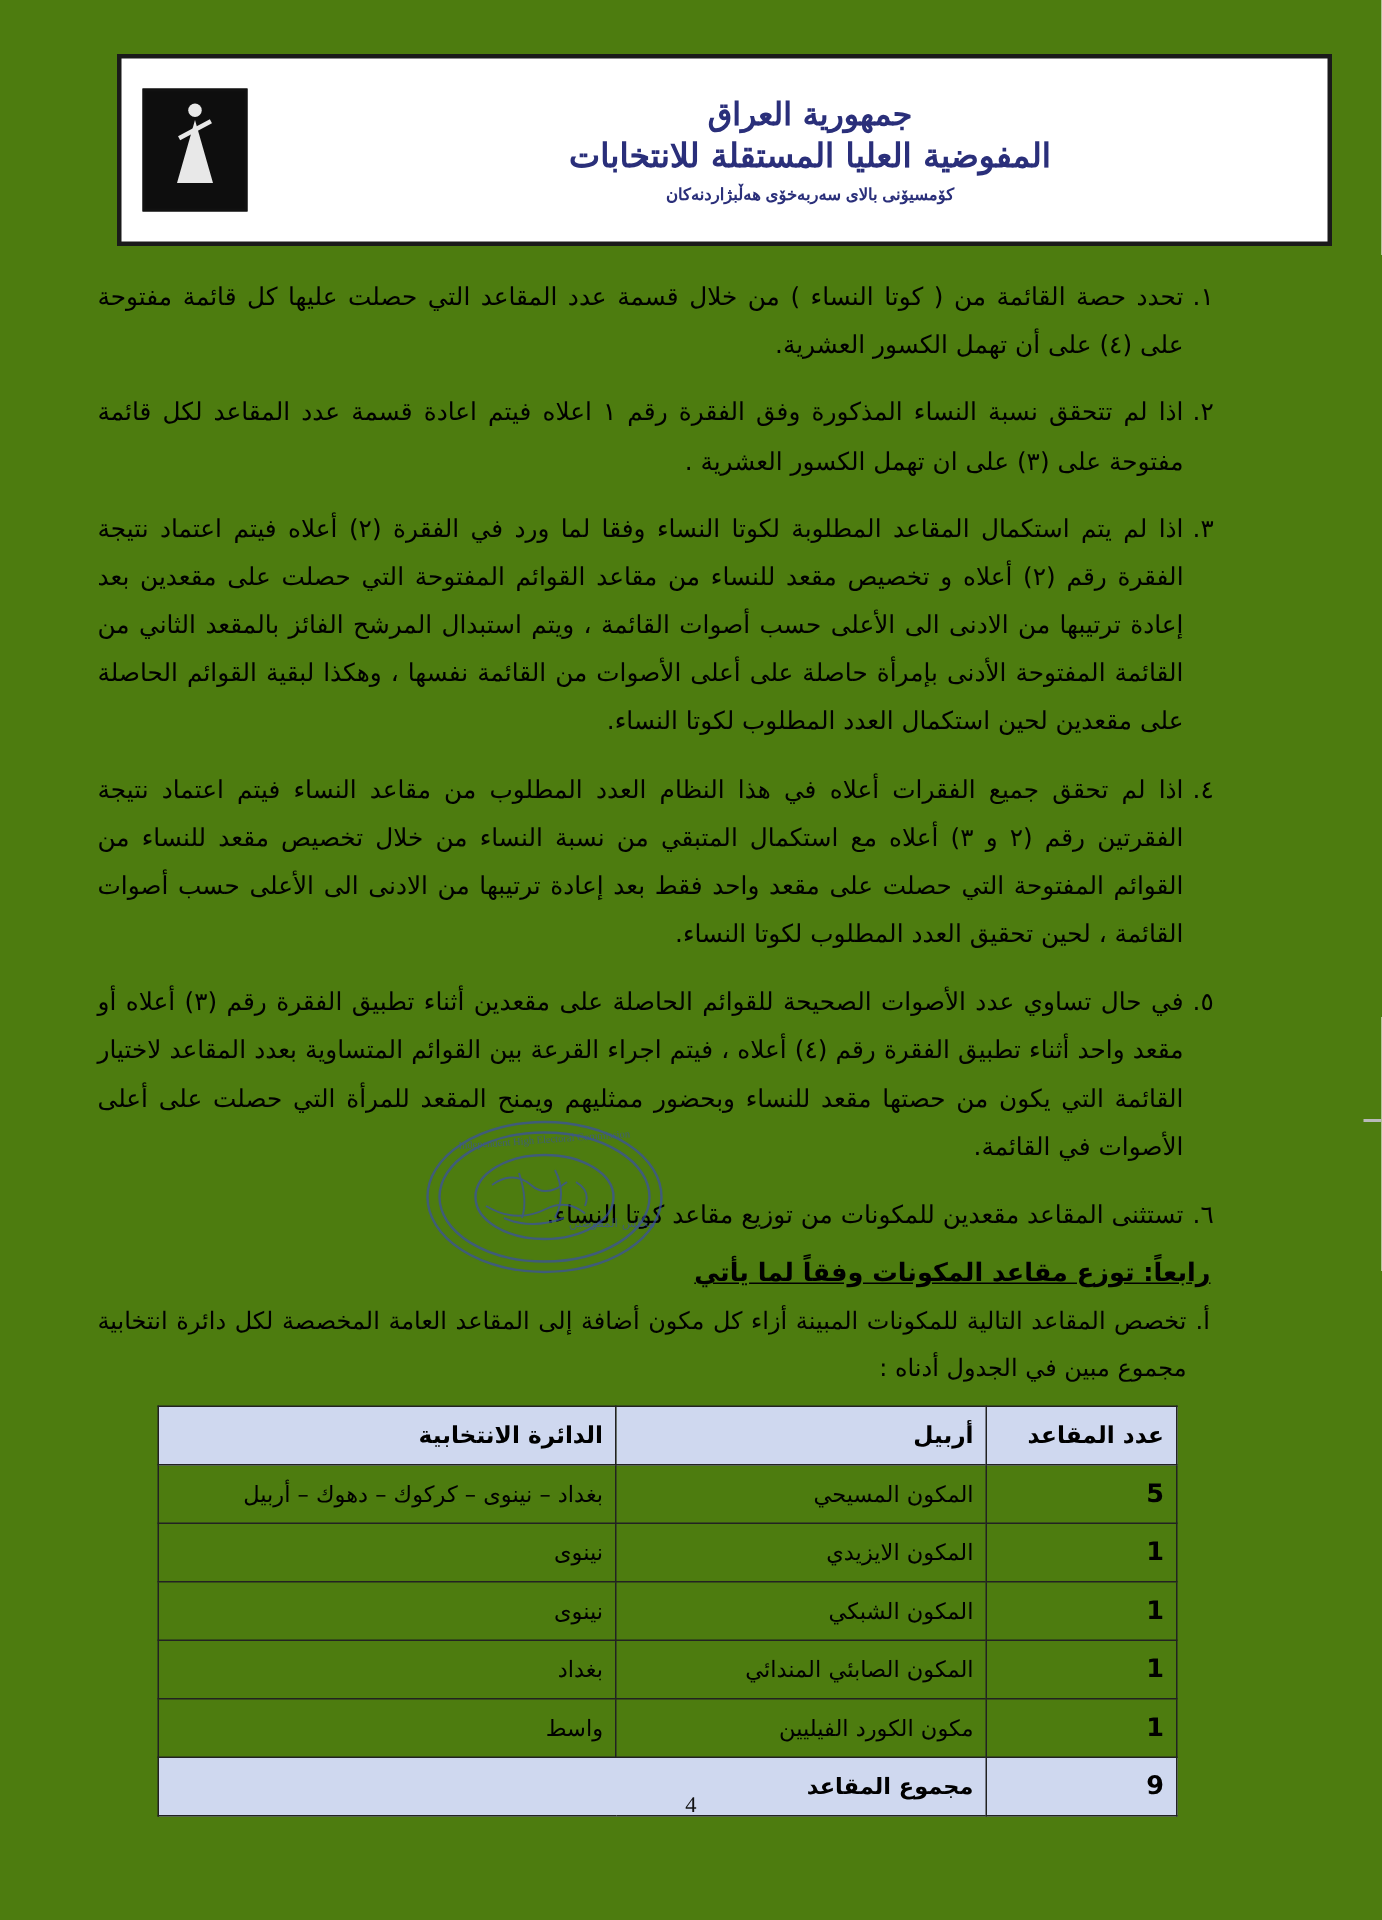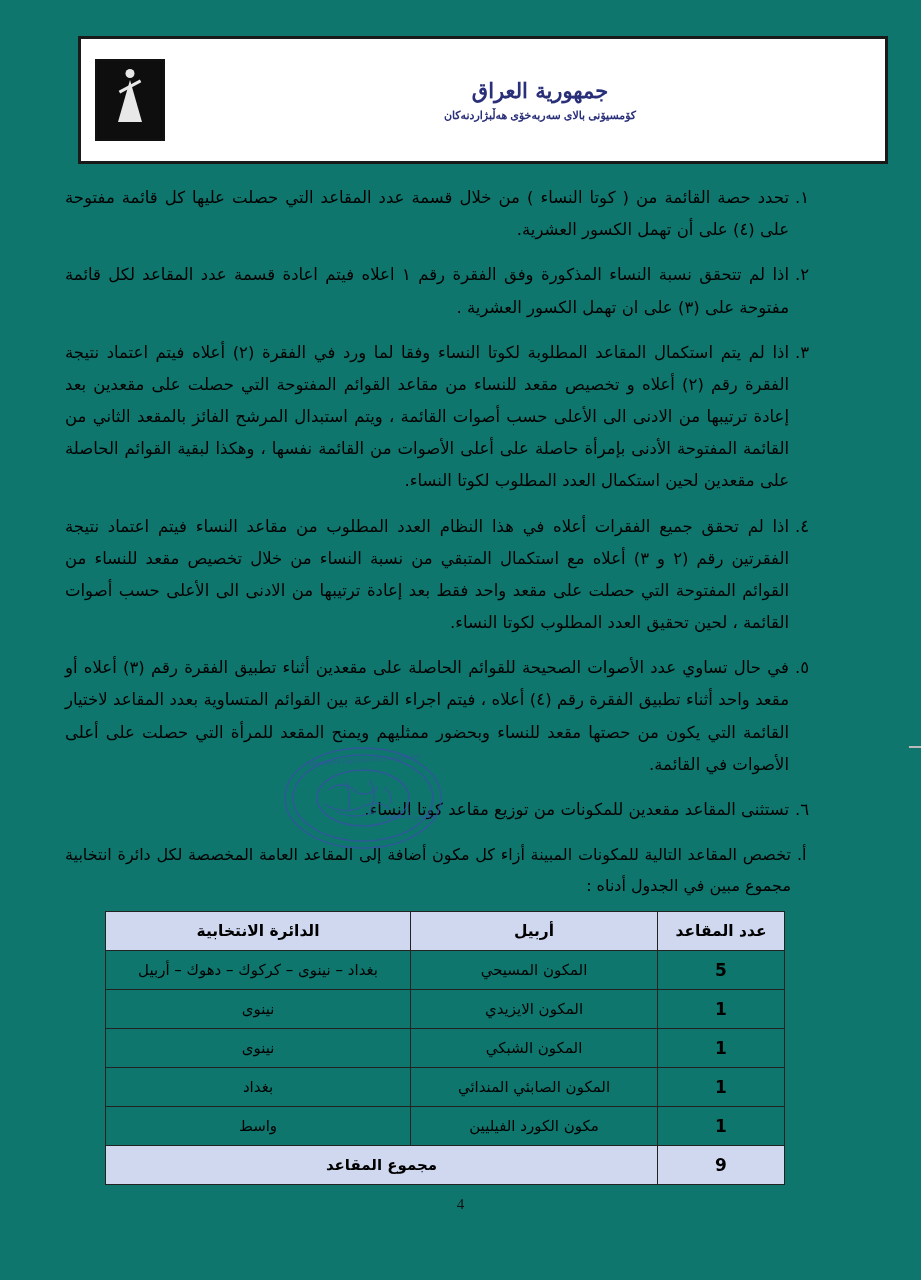--- a/index.html
+++ b/index.html
@@ -12,21 +12,21 @@
     height: 1280px;
     position: relative;
     font-family: "DejaVu Sans", "Liberation Sans", sans-serif;
     color: #000000;
     overflow: hidden;
   }
 
   .page {
     position: absolute;
     inset: 0;
-    background: #0f766e;
+    background: #4d7c0f;
   }
 
   
   .letterhead {
     position: absolute;
     top: 36px;
     left: 78px;
     width: 810px;
     height: 128px;
     border: 3px solid #1a1a1a;
@@ -195,21 +195,21 @@
   table.seats {
     border-collapse: collapse;
     width: 680px;
     font-family: "DejaVu Sans", sans-serif;
     direction: rtl;
   }
   table.seats th,
   table.seats td {
     border: 1px solid #222;
     padding: 6px 8px;
-    text-align: center;
+    text-align: right;
     font-size: 15px;
     height: 26px;
   }
   table.seats thead th {
     background: #cfd8ef;
     font-weight: bold;
     font-size: 15.5px;
   }
   table.seats td.num {
     font-weight: bold;
@@ -262,20 +262,21 @@
   <div class="letterhead">
     <div class="logo-box">
       <div class="logo-figure">
         <div class="head"></div>
         <div class="body"></div>
         <div class="arm"></div>
       </div>
     </div>
     <div class="head-text">
       <div class="head-ar1">جمهورية العراق</div>
+      <div class="head-ar2">المفوضية العليا المستقلة للانتخابات</div>
       <div class="head-ku">كۆمسيۆنى بالاى سه‌ربه‌خۆى هه‌ڵبژاردنه‌كان</div>
     </div>
   </div>
 
   <div class="content">
 
     <div class="item">
       <div class="item-num">١.</div>
       <div class="item-text">تحدد حصة القائمة من ( كوتا النساء ) من خلال قسمة عدد المقاعد التي حصلت عليها كل قائمة مفتوحة على (٤) على أن تهمل الكسور العشرية.</div>
     </div>
@@ -298,20 +299,21 @@
     <div class="item">
       <div class="item-num">٥.</div>
       <div class="item-text">في حال تساوي عدد الأصوات الصحيحة للقوائم الحاصلة على مقعدين أثناء تطبيق الفقرة رقم (٣) أعلاه أو مقعد واحد أثناء تطبيق الفقرة رقم (٤) أعلاه ، فيتم اجراء القرعة بين القوائم المتساوية بعدد المقاعد لاختيار القائمة التي يكون من حصتها مقعد للنساء وبحضور ممثليهم ويمنح المقعد للمرأة التي حصلت على أعلى الأصوات في القائمة.</div>
     </div>
 
     <div class="item">
       <div class="item-num">٦.</div>
       <div class="item-text">تستثنى المقاعد مقعدين للمكونات من توزيع مقاعد كوتا النساء.</div>
     </div>
 
+    <div class="section-title">رابعاً: توزع مقاعد المكونات وفقاً لما يأتي</div>
 
     <div class="sub-item">
       <div class="sub-num">أ.</div>
       <div class="sub-text">تخصص المقاعد التالية للمكونات المبينة أزاء كل مكون أضافة إلى المقاعد العامة المخصصة لكل دائرة انتخابية مجموع مبين في الجدول أدناه  :</div>
     </div>
 
     <div class="table-wrap">
       <table class="seats">
         <thead>
           <tr>

